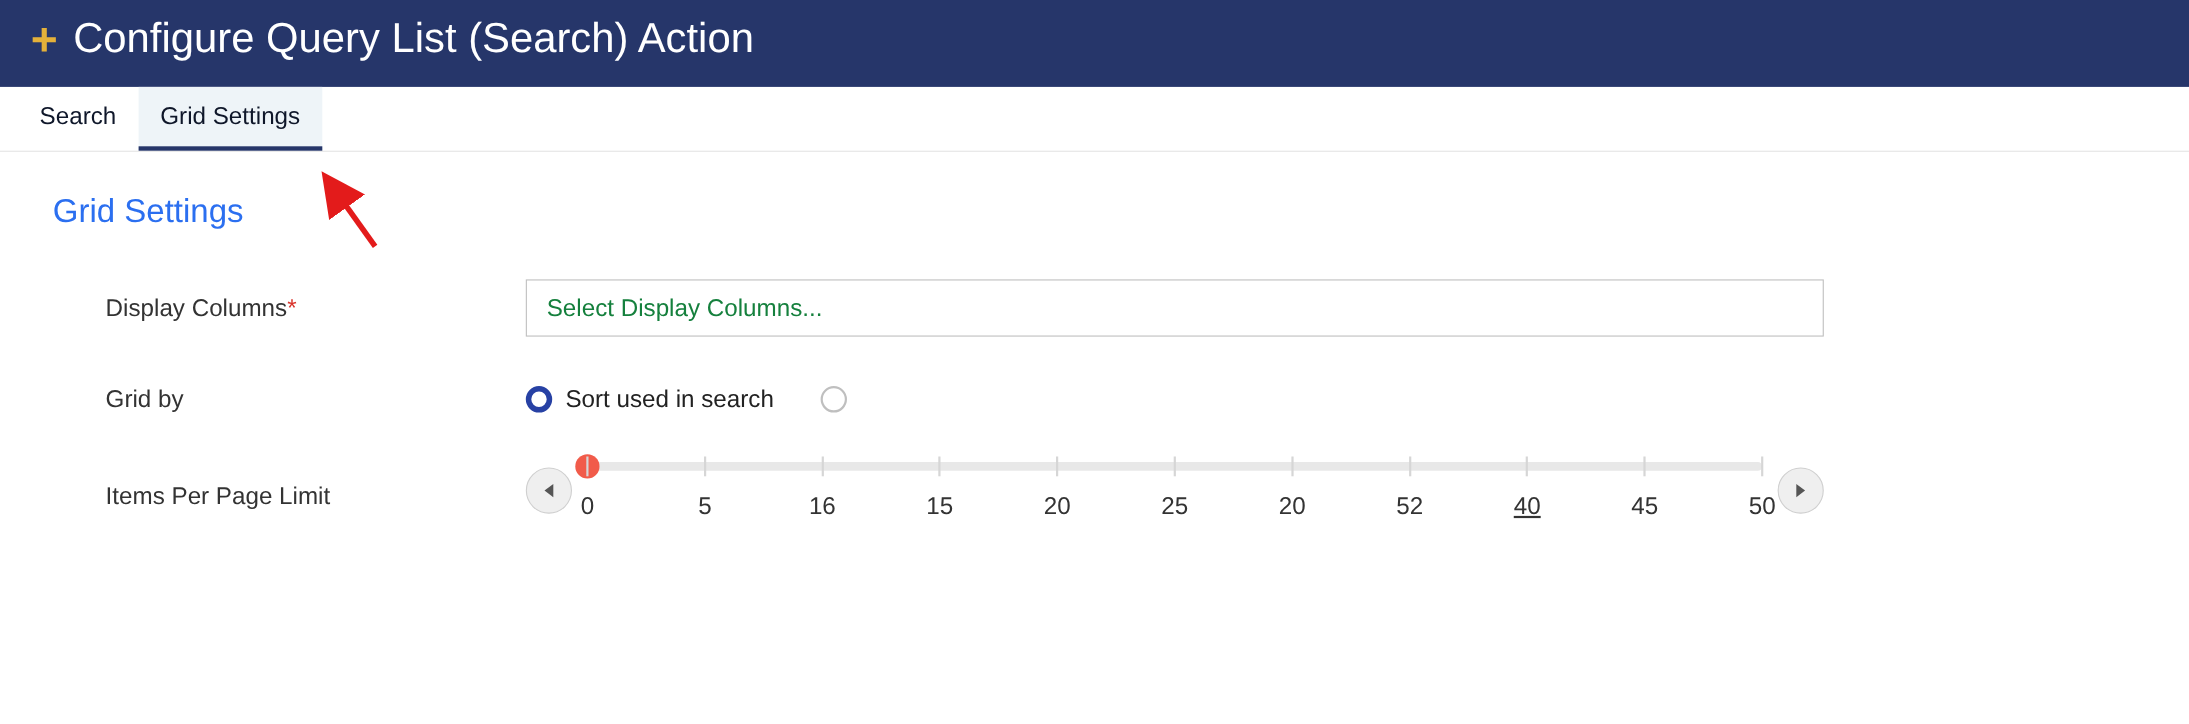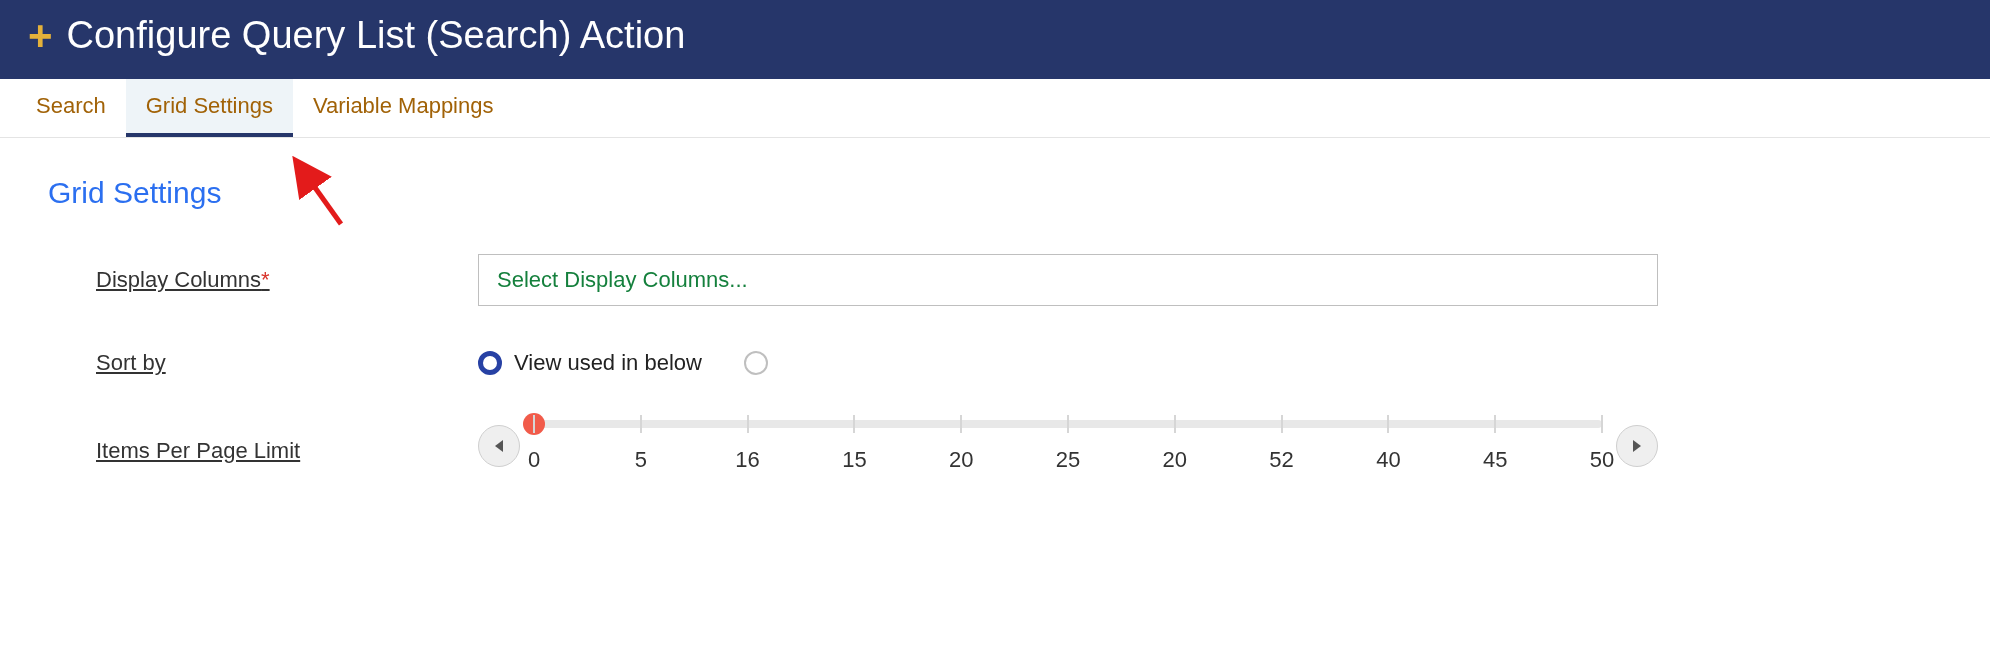--- a/index.html
+++ b/index.html
@@ -31,21 +31,21 @@
   }
   .tabs {
     display: flex;
     border-bottom: 1px solid #e4e4e4;
     padding-left: 16px;
   }
   .tab {
     padding: 14px 20px;
     font-size: 22px;
     cursor: pointer;
-    color: #a16207;
+    color: #0f172a;
   }
   .tab.active {
     background: #eef4f8;
     border-bottom: 4px solid #26366a;
   }
   .annotation-arrow {
     position: absolute;
     left: 286px;
     top: 154px;
     pointer-events: none;
@@ -62,21 +62,20 @@
   .field-row {
     display: flex;
     align-items: center;
     margin-bottom: 44px;
   }
   .field-label {
     width: 430px;
     padding-left: 48px;
     font-size: 22px;
     color: #333;
-    text-decoration: underline;
   }
   .req { color: #d9332b; }
   .select-box {
     flex: 1;
     max-width: 1180px;
     border: 1px solid #bfbfbf;
     padding: 12px 18px;
     font-size: 22px;
     color: #15803d;
     background: #fff;
@@ -177,21 +176,20 @@
 <body>
 
 <div class="header">
   <span class="plus">+</span>
   <span class="title">Configure Query List (Search) Action</span>
 </div>
 
 <div class="tabs" style="position:relative;">
   <div class="tab">Search</div>
   <div class="tab active">Grid Settings</div>
-  <div class="tab">Variable Mappings</div>
 </div>
 
 <svg class="annotation-arrow" width="70" height="80">
   <defs>
     <marker id="ah" markerWidth="8" markerHeight="8" refX="5" refY="4" orient="auto">
       <path d="M0,0 L8,4 L0,8 Z" fill="#e31b1b"></path>
     </marker>
   </defs>
   <line x1="55" y1="70" x2="15" y2="14" stroke="#e31b1b" stroke-width="5" marker-end="url(#ah)"></line>
 </svg>
@@ -200,25 +198,25 @@
   <div class="section-title">Grid Settings</div>
 
   <div class="field-row">
     <div class="field-label">
       <span>Display Columns</span><span class="req">*</span>
     </div>
     <div class="select-box">Select Display Columns...</div>
   </div>
 
   <div class="field-row">
-    <div class="field-label">Sort by</div>
+    <div class="field-label">Grid by</div>
     <div class="radio-group">
       <div class="radio">
         <span class="radio-circle selected"></span>
-        <span class="radio-label">View used in below</span>
+        <span class="radio-label">Sort used in search</span>
       </div>
       <div class="radio">
         <span class="radio-circle"></span>
       </div>
     </div>
   </div>
 
   <div class="field-row" style="align-items:center;">
     <div class="field-label" style="padding-top:10px;">Items Per Page Limit</div>
     <div class="slider-area">
@@ -246,21 +244,21 @@
           </div>
         <div class="tick-labels" id="tick-labels">
             <div class="tick-label" style="left: 0%;">0</div>
             <div class="tick-label" style="left: 10%;">5</div>
             <div class="tick-label" style="left: 20%;">16</div>
             <div class="tick-label" style="left: 30%;">15</div>
             <div class="tick-label" style="left: 40%;">20</div>
             <div class="tick-label" style="left: 50%;">25</div>
             <div class="tick-label" style="left: 60%;">20</div>
             <div class="tick-label" style="left: 70%;">52</div>
-            <div class="tick-label" style="left: 80%;">40</div>
+            <div class="tick-label" style="left: 80%; text-decoration: underline;">40</div>
             <div class="tick-label" style="left: 90%;">45</div>
             <div class="tick-label" style="left: 100%;">50</div>
           </div>
       </div>
       <div class="step-btn">
         <svg width="12" height="14" viewBox="0 0 12 14">
             <path d="M2 1 L10 7 L2 13 Z" fill="#555"></path>
           </svg>
       </div>
     </div>

